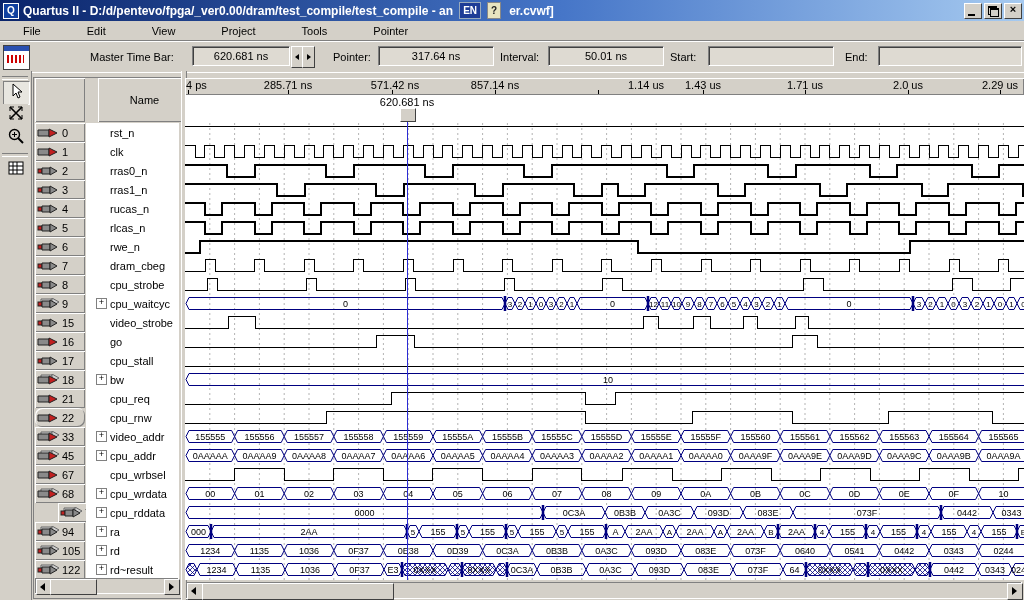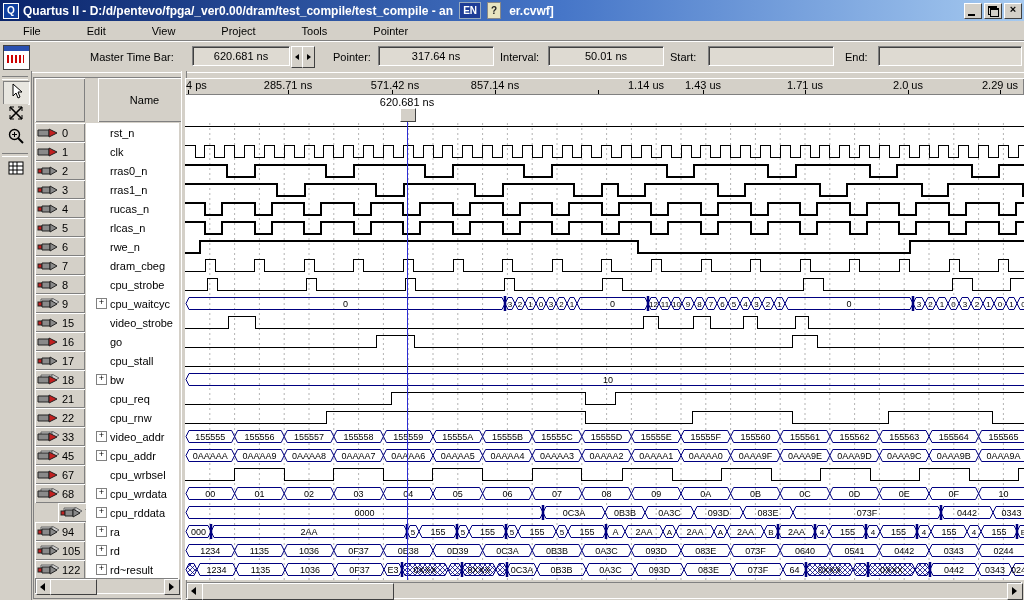--- a/index.html
+++ b/index.html
@@ -350,21 +350,21 @@
         <svg width="23" height="12" viewBox="0 0 23 12">
           <polygon points="1,3 12,3 12,9 1,9" fill="#8a8a8a" stroke="#222"></polygon>
           <polygon points="12,2 20,6 12,10" fill="#c22020" stroke="#222"></polygon>
         </svg>
         <span>21</span>
       </div>
       <div class="abs namecell" style="top: 389px;">
         <span class="noexp"></span>
         <span>cpu_req</span>
       </div>
-      <div class="abs iconcell" style="top: 408px;">
+      <div class="abs iconcell" style="top: 408px; border-radius: 7px;">
         <svg width="23" height="12" viewBox="0 0 23 12">
           <polygon points="1,3 12,3 12,9 1,9" fill="#8a8a8a" stroke="#222"></polygon>
           <polygon points="12,2 20,6 12,10" fill="#c22020" stroke="#222"></polygon>
         </svg>
         <span>22</span>
       </div>
       <div class="abs namecell" style="top: 408px;">
         <span class="noexp"></span>
         <span>cpu_rnw</span>
       </div>

